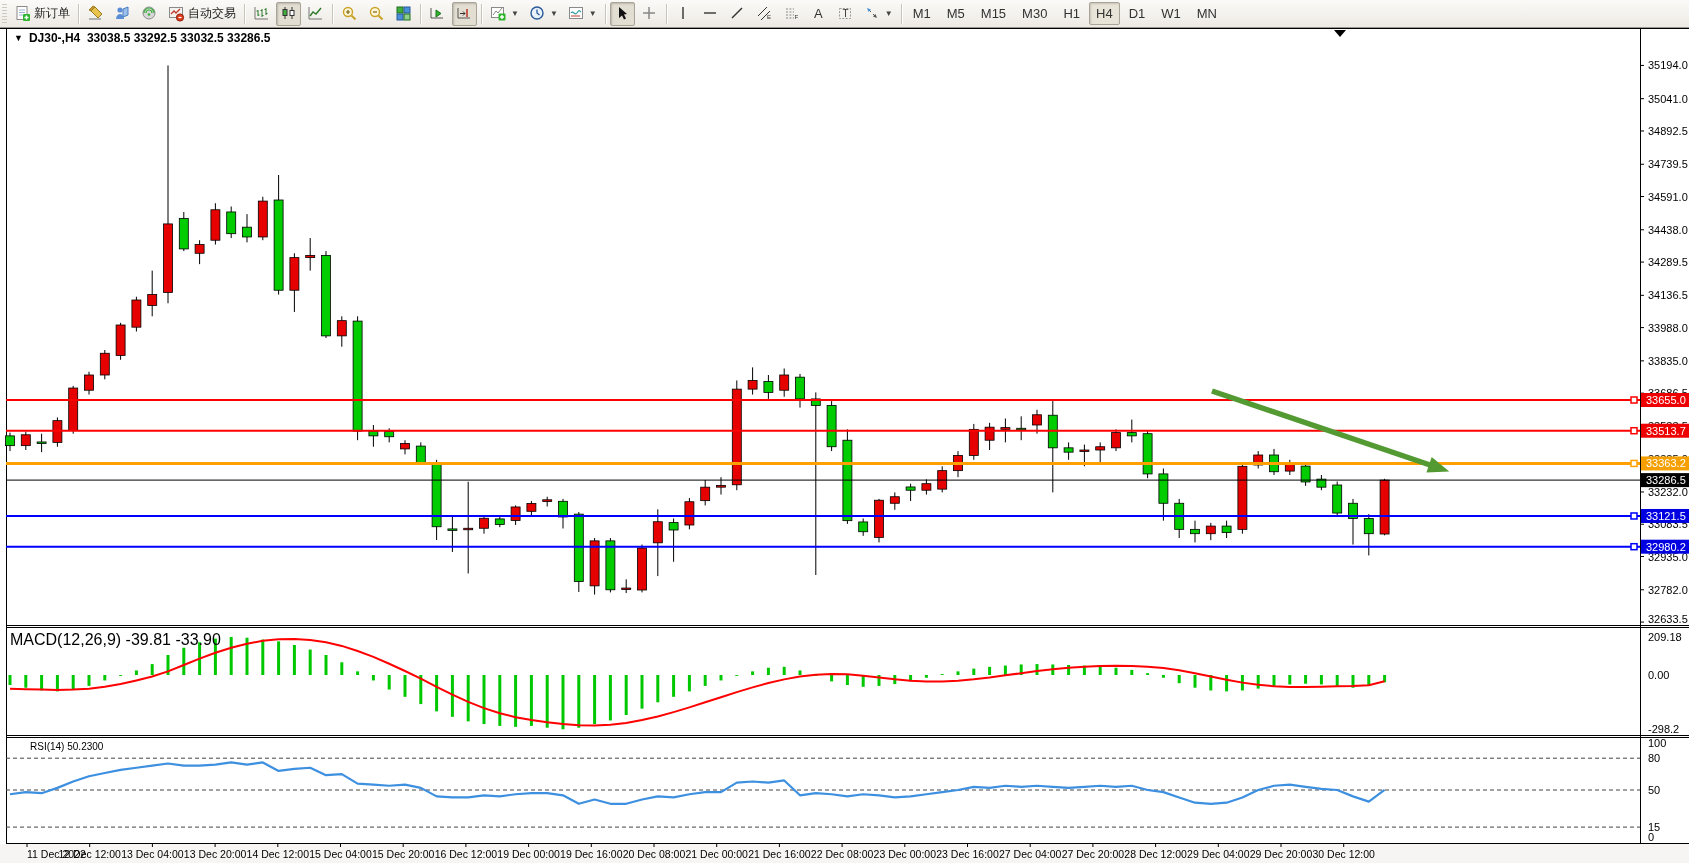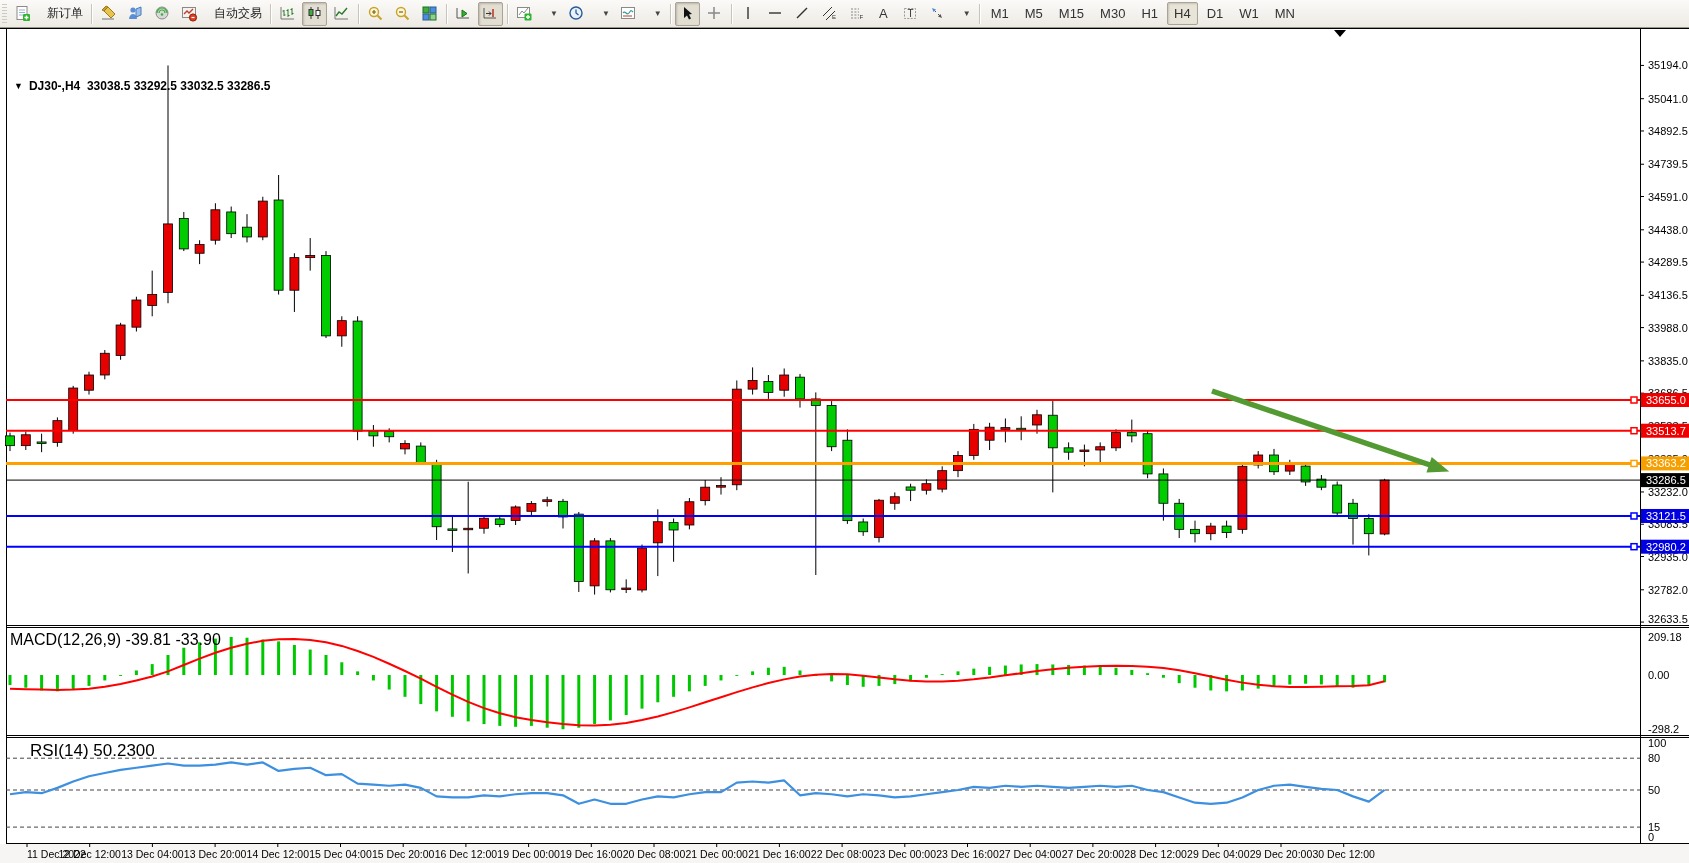--- a/index.html
+++ b/index.html
@@ -2,37 +2,37 @@
 <html><head>
 <meta charset="utf-8">
 <style>
   html,body{margin:0;padding:0;background:#e9e7e3;font-family:"Liberation Sans",sans-serif;}
   #app{position:relative;width:1689px;height:863px;background:#fff;overflow:hidden;}
   
   #toolbar{position:absolute;left:0;top:0;width:1689px;height:27px;background:linear-gradient(#fbfaf8,#edeae4);
     border-bottom:1px solid #9a958d;display:flex;align-items:center;z-index:5;}
   .tb-grip{width:5px;height:20px;margin:0 2px;background:repeating-linear-gradient(#cfcabf,#cfcabf 1px,transparent 1px,transparent 3px);}
   .tb-sep{width:1px;height:20px;background:#c9c4ba;box-shadow:1px 0 0 #fff;margin:0 3px;}
-  .tb-btn{display:flex;align-items:center;gap:16px;height:22px;padding:0 3px;margin:0 1px;border:1px solid transparent;border-radius:2px;cursor:default;}
+  .tb-btn{display:flex;align-items:center;gap:3px;height:22px;padding:0 3px;margin:0 1px;border:1px solid transparent;border-radius:2px;cursor:default;}
   .tb-btn.sel{background:#e3ded2;border:1px solid #a9a495;box-shadow:inset 1px 1px 2px rgba(0,0,0,.18);}
   .tb-btn .lbl{font-size:12px;color:#222;white-space:nowrap;}
   .tb-btn .dd{font-size:8px;color:#444;margin-left:1px;}
   .tb-btn svg{display:block;}
   .tf-btn{font-size:13px;color:#333;padding:3px 6px;margin:0 1px;border:1px solid transparent;border-radius:2px;}
   .tf-btn.sel{background:#e9e4d8;border:1px solid #a9a495;box-shadow:inset 1px 1px 2px rgba(0,0,0,.15);}
   #tb-right{position:absolute;right:8px;top:0;height:27px;display:flex;align-items:center;gap:10px;}
   .badge{position:absolute;right:-6px;top:-5px;background:#e03c1e;color:#fff;border-radius:50%;width:13px;height:13px;
      font-size:9px;line-height:13px;text-align:center;font-weight:bold;}
   
   #chart-svg{position:absolute;left:0;top:0;}
   .overlay-label{position:absolute;font-size:12px;color:#000;z-index:3;white-space:pre;}
-  #chart-title{left:14px;top:31px;font-weight:600;margin-top:48px;}
+  #chart-title{left:14px;top:31px;font-weight:600;}
   #chart-title .tri{font-size:9px;vertical-align:1px;margin-right:6px;}
   #macd-label{left:10px;top:631px;font-size:16px;}
-  #rsi-label{left:10px;top:741px;font-size:17px;padding-left:20px;}
+  #rsi-label{left:10px;top:741px;font-size:10px;padding-left:20px;}
 </style>
 </head>
 <body>
 <div id="app">
 
 <div id="toolbar">
       <div class="tb-grip"></div>
       <span class="tb-btn">
         <span>
           <svg width="17" height="17" viewBox="0 0 17 17">

